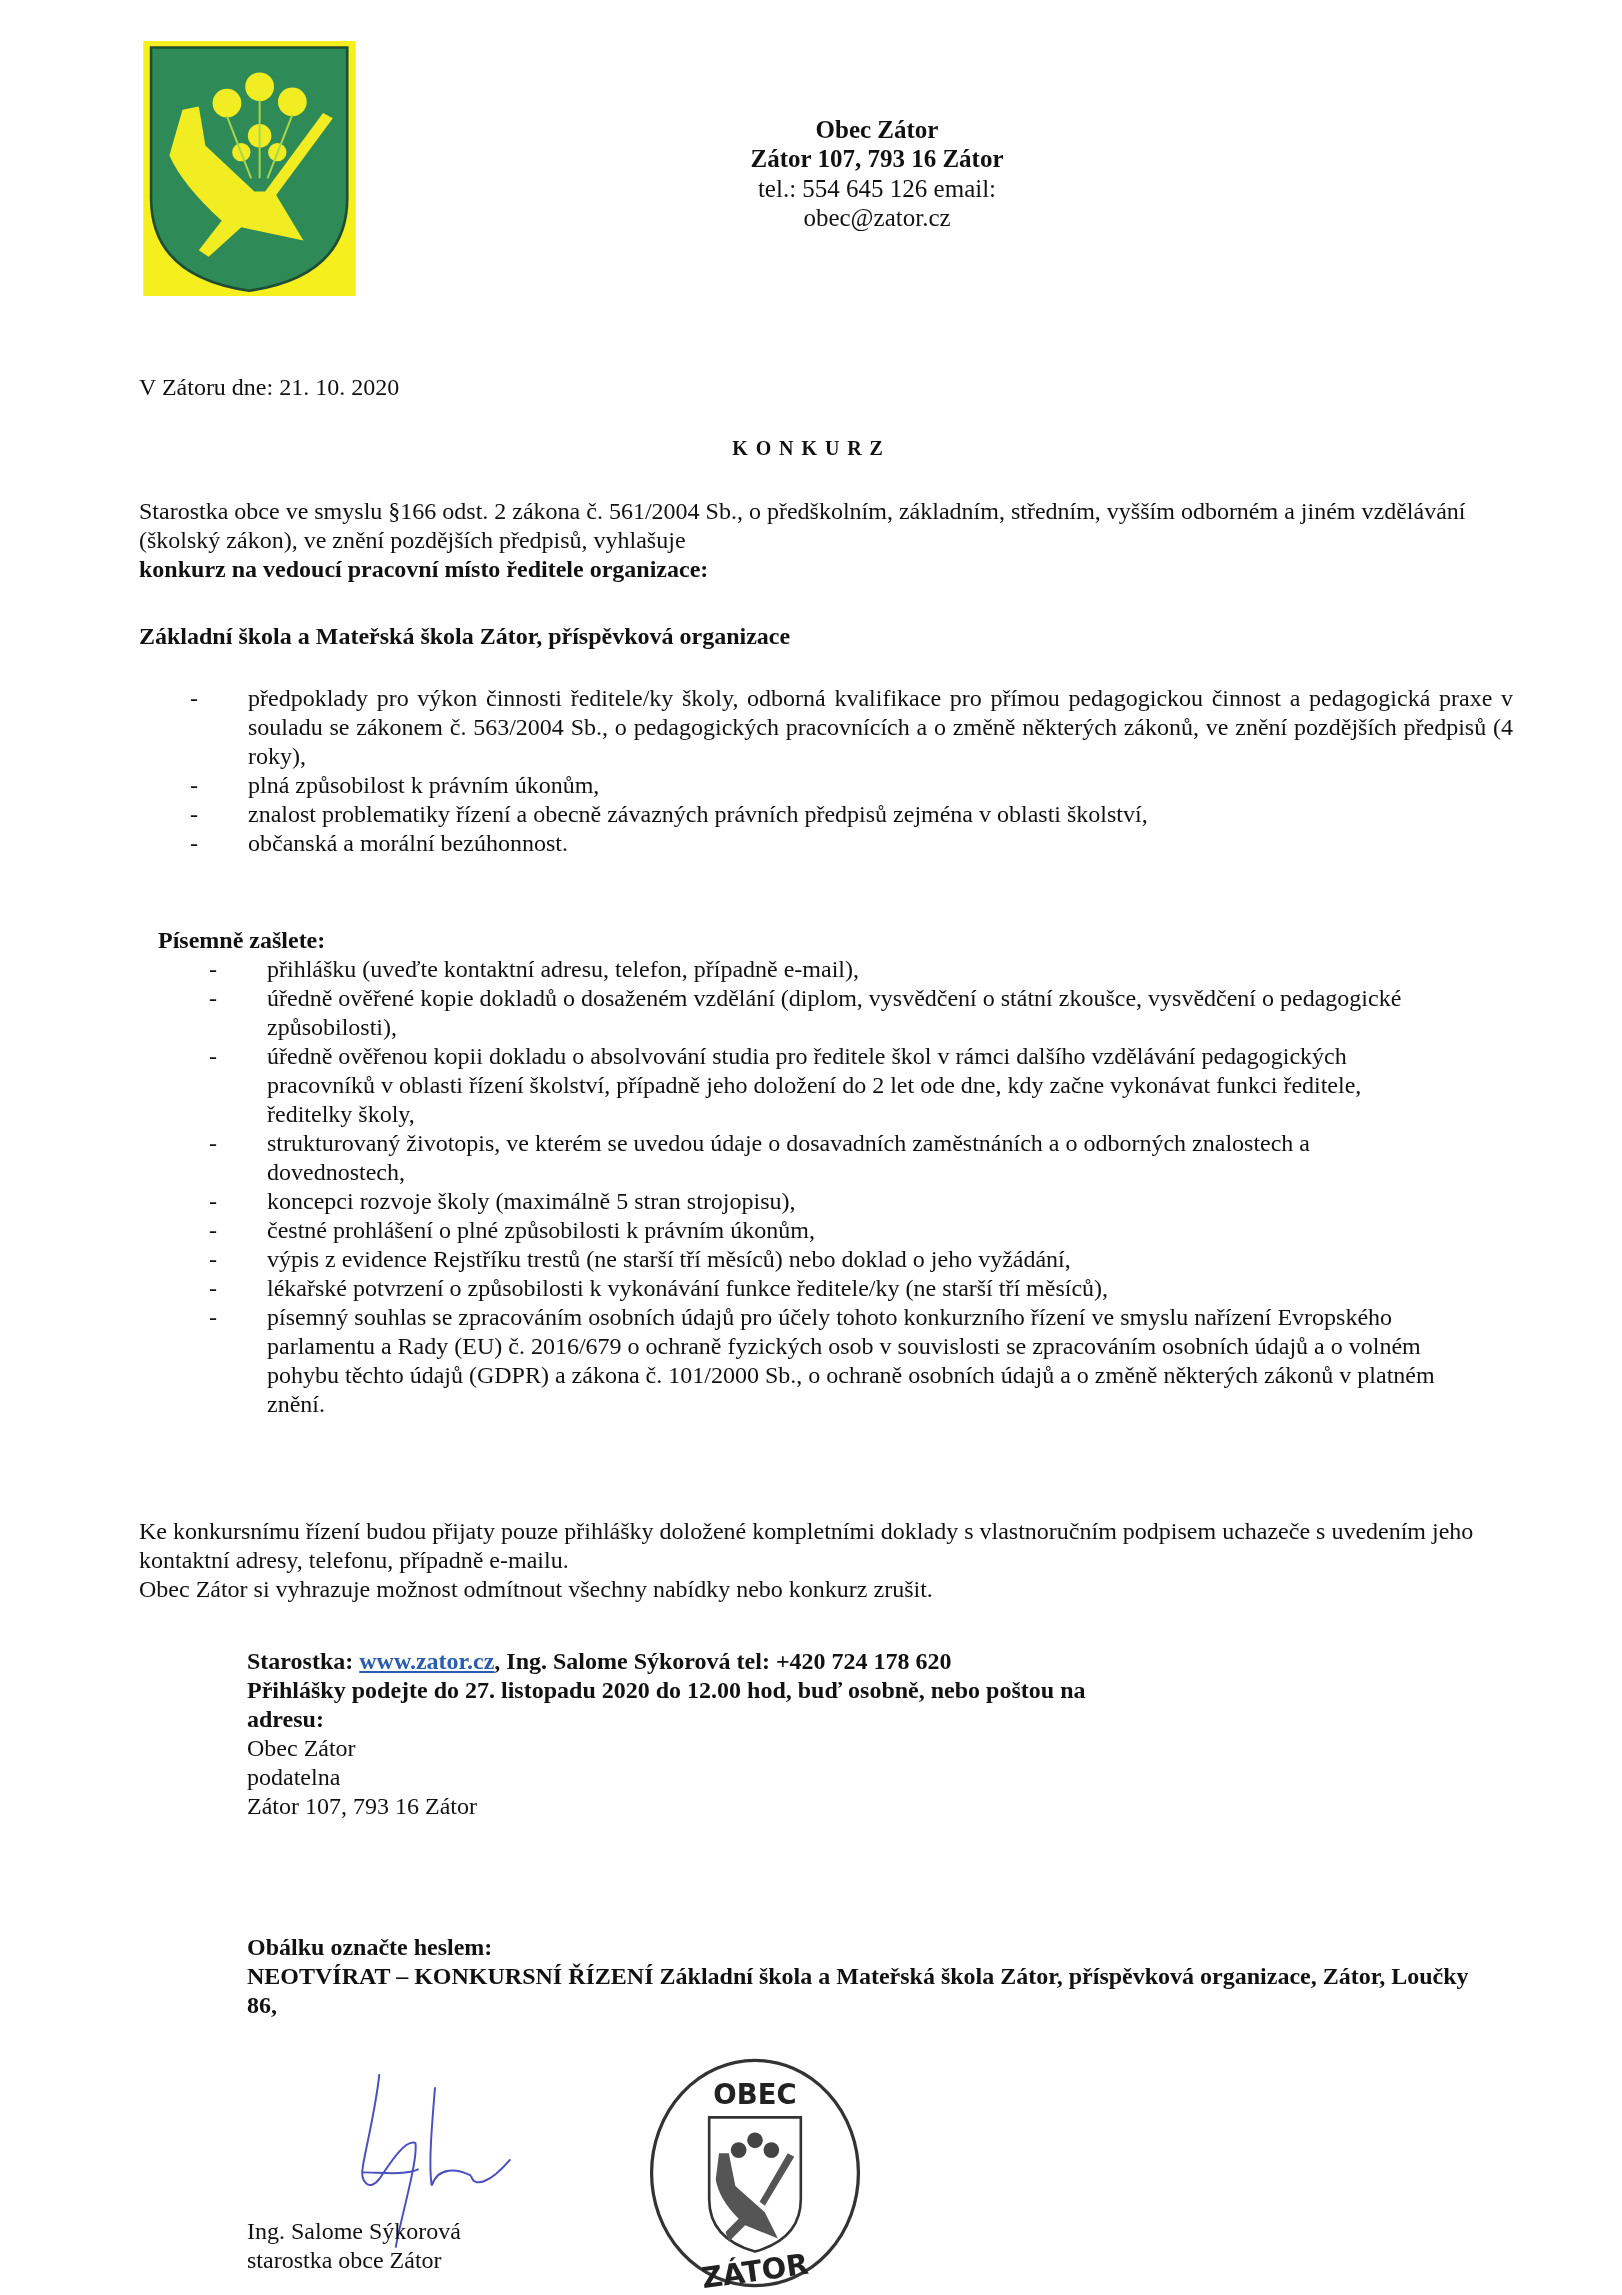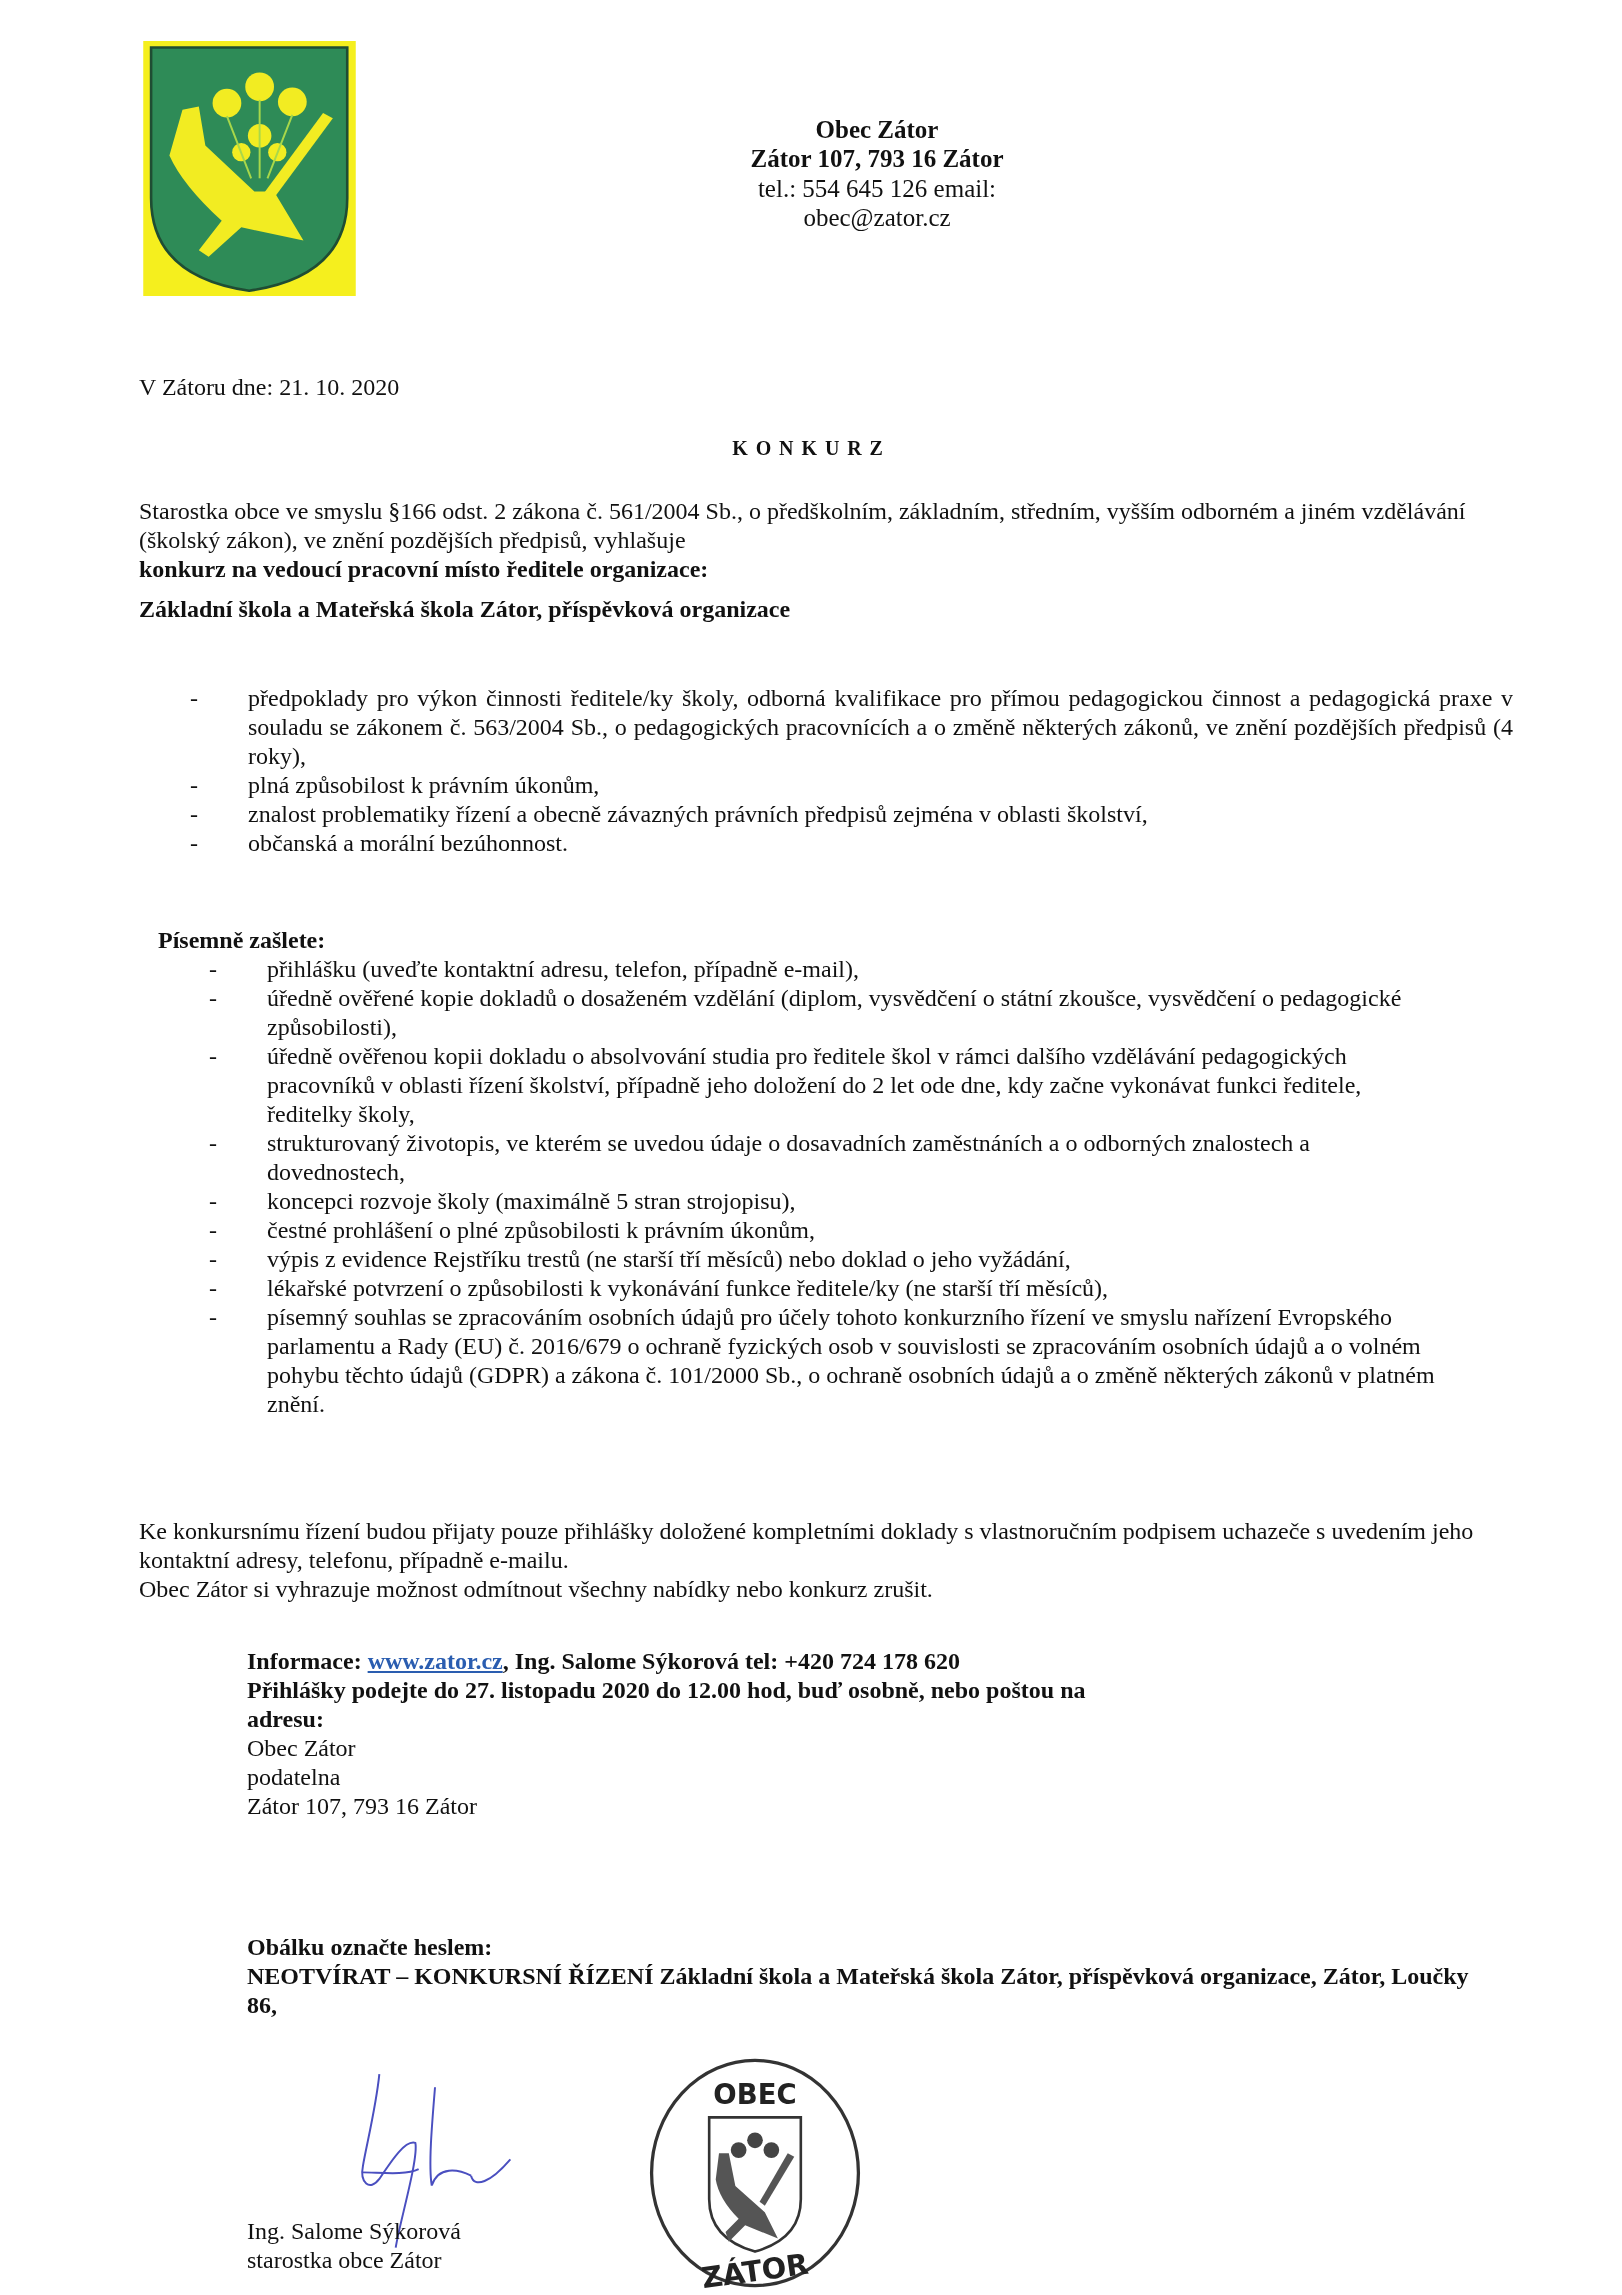--- a/index.html
+++ b/index.html
@@ -9,21 +9,21 @@
     color: #111111; font-size: 24px; line-height: 29px;
   }
   .abs { position: absolute; }
   .logo { left: 143px; top: 41px; width: 213px; height: 255px; }
   .header { left: 694px; top: 115px; width: 366px; text-align: center; font-size: 25px; line-height: 29.4px; }
   .header .b { font-weight: bold; }
   .date { left: 139px; top: 373px; }
   .title { left: 0; width: 1623px; top: 434px; text-align: center; font-weight: bold; letter-spacing: 7.9px; font-size: 20px; }
   .intro { left: 139px; top: 497px; width: 1361px; }
   .bold { font-weight: bold; }
-  .school { left: 139px; top: 595px; font-weight: bold; }
+  .school { left: 139px; top: 622px; font-weight: bold; }
   .section-h { font-weight: bold; }
   .sec1 { left: 139px; top: 684px; width: 1374px; }
   .sec2 { left: 139px; top: 926px; width: 1374px; margin-left: 19px; }
   ul.dash { list-style: none; margin: 0; padding: 0; }
   ul.dash li { position: relative; padding-left: 109px; }
   ul.dash li .dash-mark { position: absolute; left: 51px; top: 0; }
   .just { text-align: justify; }
   .closing { left: 139px; top: 1517px; width: 1374px; }
   .info { left: 247px; top: 1647px; width: 1178px; }
   .info a { color: #2a5db0; text-decoration: underline; }
@@ -98,21 +98,21 @@
   </ul>
 </div>
 
 <div class="abs closing">
   <div style="width:1348px;">Ke konkursnímu řízení budou přijaty pouze přihlášky doložené kompletními doklady s vlastnoručním podpisem uchazeče s uvedením jeho kontaktní adresy, telefonu, případně e-mailu.</div>
   <div>Obec Zátor si vyhrazuje možnost odmítnout všechny nabídky nebo konkurz zrušit.</div>
 </div>
 
 <div class="abs info">
   <div class="bold">
-    <span>Informace: </span><a href="#">www.zator.cz</a><span>, Ing. Salome Sýkorová tel: +420 724 178 620</span>
+    <span>Starostka: </span><a href="#">www.zator.cz</a><span>, Ing. Salome Sýkorová tel: +420 724 178 620</span>
   </div>
   <div class="bold" style="width:877px;">Přihlášky podejte do 27. listopadu 2020 do 12.00 hod, buď osobně, nebo poštou na adresu:</div>
   <div>Obec Zátor</div>
   <div>podatelna</div>
   <div>Zátor 107, 793 16 Zátor</div>
 </div>
 
 <div class="abs envelope">
   <div>Obálku označte heslem:</div>
   <div style="width:1224px;">NEOTVÍRAT – KONKURSNÍ ŘÍZENÍ Základní škola a Mateřská škola Zátor, příspěvková organizace, Zátor, Loučky 86,</div>

